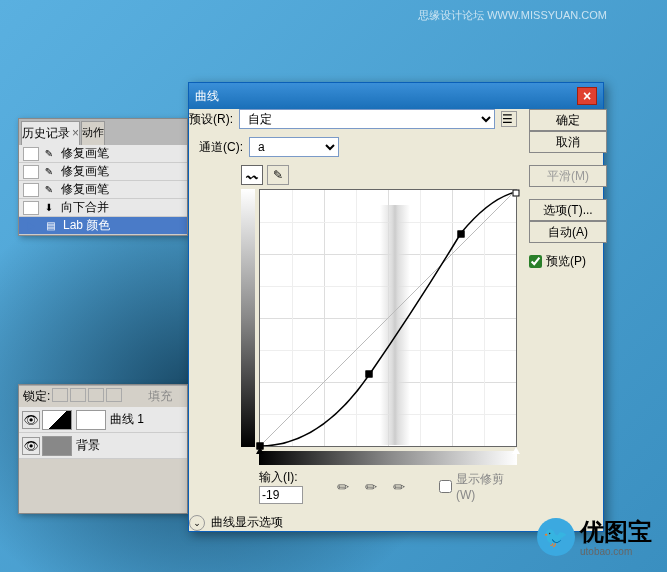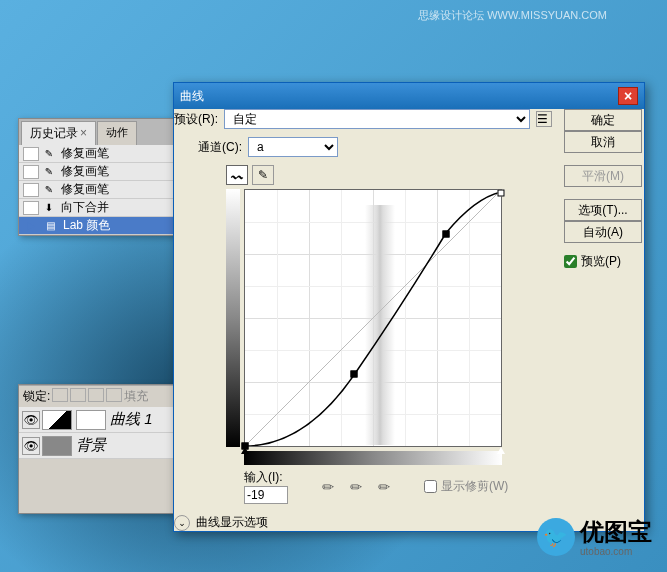--- a/index.html
+++ b/index.html
@@ -7,21 +7,21 @@
 .desktop-bg{position:absolute;inset:0;background:radial-gradient(ellipse at 30% 70%,rgba(0,30,50,.7) 0%,transparent 40%),linear-gradient(135deg,#5ab0e0 0%,#3a8fc0 100%)}
 .watermark-top{position:absolute;top:8px;right:60px;color:#fff;font-size:11px;opacity:.7}
 .watermark-bot{position:absolute;bottom:15px;right:15px;display:flex;align-items:center;gap:5px}
 .wb-logo{width:38px;height:38px;background:#3ba9e0;border-radius:50%;display:flex;align-items:center;justify-content:center}
 .wb-bird{color:#fff;font-size:20px}
 .wb-text{font-size:24px;font-weight:bold;color:#000}
 .wb-url{font-size:10px;color:#666;margin-top:-2px}
 
 .panel{position:absolute;background:#d4d0c8;border:1px solid #888;box-shadow:2px 2px 6px rgba(0,0,0,.3)}
 .panel-tabs{display:flex;background:#b8b8b8;padding:2px 2px 0}
-.panel-tab{padding:3px 8px;background:#d4d0c8;border:1px solid #999;border-bottom:none;margin-right:1px;cursor:pointer;font-size:11px}
+.panel-tab{padding:3px 0;background:#d4d0c8;border:1px solid #999;border-bottom:none;margin-right:1px;cursor:pointer;font-size:11px}
 .panel-tab.active{background:#e8e8e8}
 .panel-tab-x{margin-left:2px;color:#666}
 
 .history-panel{left:18px;top:118px;width:170px}
 .history-list{background:#e8e8e8}
 .history-item{display:flex;align-items:center;padding:2px 4px;border-bottom:1px solid #ccc;height:18px}
 .history-item.selected{background:#4a7bc8;color:#fff}
 .hi-check{width:16px;height:14px;border:1px solid #aaa;background:#fff;margin-right:2px}
 .hi-icon{width:16px;height:14px;margin-right:4px;display:flex;align-items:center;justify-content:center;font-size:10px}
 .hi-play{color:#4a7bc8}
@@ -29,23 +29,23 @@
 .layers-panel{left:18px;top:384px;width:170px;height:130px}
 .layer-ctrls{padding:4px;display:flex;gap:4px;align-items:center;font-size:11px}
 .layer-select{width:50px;height:18px;border:1px solid #999;background:#fff;padding:0 2px}
 .layer-lock{padding:2px 4px;display:flex;gap:2px;font-size:11px;border-top:1px solid #aaa}
 .lock-icon{width:16px;height:14px;border:1px solid #aaa;display:inline-block}
 .layer-list{background:#e8e8e8}
 .layer-item{display:flex;align-items:center;padding:3px;border-bottom:1px solid #ccc;height:26px}
 .li-eye{width:18px;height:18px;border:1px solid #999;margin-right:2px;display:flex;align-items:center;justify-content:center}
 .li-thumb{width:30px;height:20px;border:1px solid #999;background:#888;margin-right:4px}
 .li-thumb.curves{background:linear-gradient(135deg,#fff 50%,#000 50%)}
-.li-name{font-size:15px;font-style:italic}
-
-.dialog{position:absolute;left:173px;top:82px;width:472px;background:#ece9d8;border:1px solid #0a5fb8;box-shadow:3px 3px 10px rgba(0,0,0,.4)}
+.li-name{font-size:12px;}
+
+.dialog{position:absolute;left:188px;top:82px;width:416px;background:#ece9d8;border:1px solid #0a5fb8;box-shadow:3px 3px 10px rgba(0,0,0,.4)}
 .dlg-title{background:linear-gradient(#3a8fd8,#1a6fb8);color:#fff;padding:4px 6px;display:flex;justify-content:space-between;align-items:center;font-size:13px}
 .dlg-close{width:20px;height:18px;background:#e04030;border:1px solid #a02010;color:#fff;display:flex;align-items:center;justify-content:center;cursor:pointer;font-size:14px;font-weight:bold}
 .dlg-body{display:flex;gap:12px}
 .dlg-left{flex:1}
 .dlg-right{width:80px;display:flex;flex-direction:column;}
 
 .dlg-row{display:flex;align-items:center;gap:6px;margin-bottom:8px}
 .dlg-label{font-size:12px}
 .dlg-select{flex:1;height:20px;border:1px solid #7a9ac8;background:#fff;padding:0 4px}
 .dlg-select-sm{width:90px;height:20px;border:1px solid #7a9ac8;background:#fff;padding:0 4px}
@@ -129,21 +129,21 @@
   </div>
 </div>
 
 <div class="panel layers-panel">
   <div class="layer-lock">
     <span>锁定:</span>
     <span class="lock-icon"></span>
     <span class="lock-icon"></span>
     <span class="lock-icon"></span>
     <span class="lock-icon"></span>
-    <span style="margin-left:0;color:#888">填充</span>
+    <span style="margin-left:24px;color:#888">填充</span>
   </div>
   <div class="layer-list">
     <div class="layer-item">
       <span class="li-eye">👁</span>
       <span class="li-thumb curves"></span>
       <span class="li-thumb" style="background:#fff"></span>
       <span class="li-name">曲线 1</span>
     </div>
     <div class="layer-item">
       <span class="li-eye">👁</span>
@@ -158,21 +158,21 @@
     <span>曲线</span>
     <span class="dlg-close">×</span>
   </div>
   <div class="dlg-body">
     <div class="dlg-left">
       <div class="dlg-row">
         <span class="dlg-label">预设(R):</span>
         <select class="dlg-select"><option>自定</option></select>
         <span class="aux-btn">☰</span>
       </div>
-      <div class="dlg-row" style="margin-left:24px">
+      <div class="dlg-row" style="margin-left:10px">
         <span class="dlg-label">通道(C):</span>
         <select class="dlg-select-sm"><option>a</option></select>
       </div>
       <div class="curve-tools">
         <span class="curve-tool active">〰</span>
         <span class="curve-tool">✎</span>
       </div>
       <div class="curve-left-wrap">
         <div class="curve-area">
           <div class="curve-vgrad"></div>

